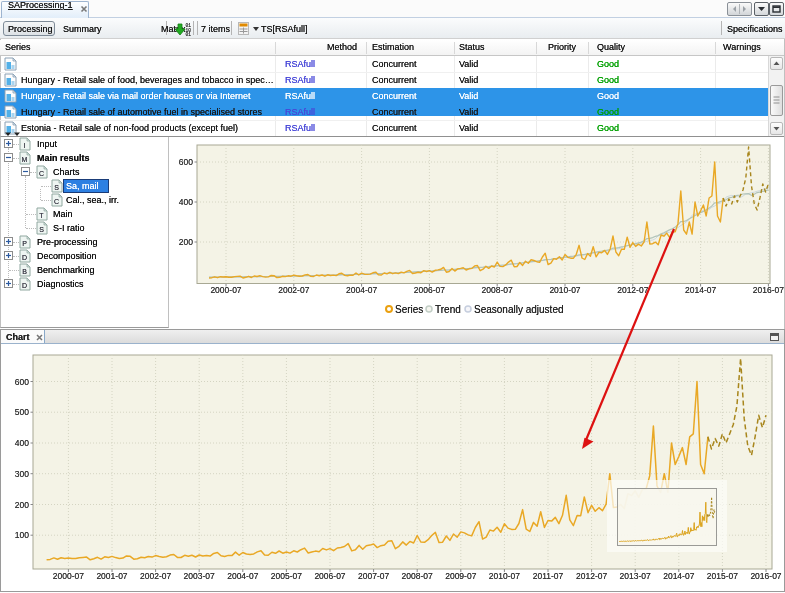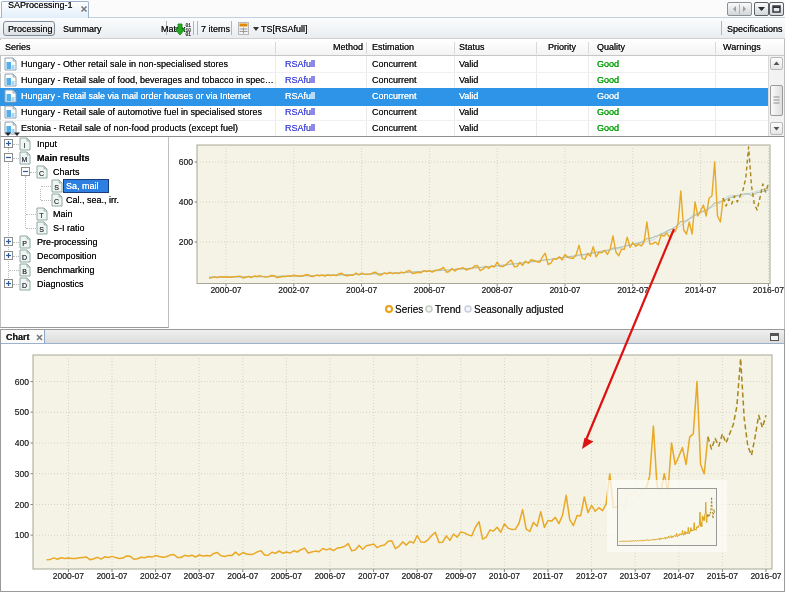--- a/index.html
+++ b/index.html
@@ -7,21 +7,21 @@
 .abs{position:absolute;}
 svg{display:block;}
 svg text{text-shadow:0 0 0.4px #3a3a3a;}
 .t{font-size:9px;color:#1a1a1a;white-space:nowrap;line-height:11px;text-shadow:0 0 0.45px currentColor;}
 .sep{position:absolute;width:1px;background:#b4b4b4;top:3px;bottom:3px;}
 </style></head><body>
 <div id="app">
 
 <div class="abs" style="left:0;top:0;width:785px;height:18px;background:#fbfbfb;border-bottom:1px solid #c2d0e2;box-sizing:border-box;"></div>
 <div class="abs" style="left:1px;top:1px;width:88px;height:17px;background:linear-gradient(#fdfeff,#e2eefa);border:1px solid #9db4d0;border-bottom:none;border-radius:2px 2px 0 0;box-sizing:border-box;"></div>
-<div class="abs t" style="left:8px;top:0;">SAProcessing-1</div>
+<div class="abs t" style="left:8px;top:0;text-decoration:underline;">SAProcessing-1</div>
 <div class="abs" style="left:80px;top:5px;width:8px;height:8px;">
  <svg width="8" height="8">
         <path d="M1.5 1.5 L6.5 6.5 M6.5 1.5 L1.5 6.5" stroke="#787878" stroke-width="1.6"></path>
       </svg>
     </div>
 
 <div class="abs" style="left:727px;top:2px;width:23px;height:12px;border:1px solid #8a9097;border-radius:2px;background:linear-gradient(#fafafa,#d2d5d8);">
  <svg width="23" height="12">
         <path d="M8 3 L5 6 L8 9 Z" fill="#9aa0a6"></path>
         <path d="M15 3 L18 6 L15 9 Z" fill="#9aa0a6"></path>
@@ -85,54 +85,53 @@
 <div class="abs" style="left:0;top:104px;width:768px;height:1px;background:#f0f0f0;"></div>
 <div class="abs" style="left:0;top:120px;width:768px;height:1px;background:#f0f0f0;"></div>
 <div class="abs" style="left:0;top:40px;width:785px;height:16px;background:linear-gradient(#ffffff,#f3f3f3);border-bottom:1px solid #c6c6c6;box-sizing:border-box;">
 <div class="abs" style="left:275px;top:2px;width:1px;height:12px;background:#d8d8d8;"></div>
 <div class="abs" style="left:366px;top:2px;width:1px;height:12px;background:#d8d8d8;"></div>
 <div class="abs" style="left:454px;top:2px;width:1px;height:12px;background:#d8d8d8;"></div>
 <div class="abs" style="left:536px;top:2px;width:1px;height:12px;background:#d8d8d8;"></div>
 <div class="abs" style="left:588px;top:2px;width:1px;height:12px;background:#d8d8d8;"></div>
 <div class="abs" style="left:715px;top:2px;width:1px;height:12px;background:#d8d8d8;"></div>
 <div class="abs t" style="left:5px;top:2px;">Series</div>
-<div class="abs t" style="left:286px;top:2px;padding-left:47px;">Method</div>
+<div class="abs t" style="left:280px;top:2px;padding-left:47px;">Method</div>
 <div class="abs t" style="left:372px;top:2px;">Estimation</div>
 <div class="abs t" style="left:459px;top:2px;">Status</div>
 <div class="abs t" style="left:548px;top:2px;">Priority</div>
 <div class="abs t" style="left:597px;top:2px;">Quality</div>
 <div class="abs t" style="left:723px;top:2px;">Warnings</div>
 </div>
 <div class="abs" style="left:0;top:56px;width:785px;height:16px;">
 <svg class="abs" style="left:4px;top:1px;" width="13" height="14">
       <path d="M1 1 L9 1 L12 4 L12 13 L1 13 Z" fill="#fdfdfd" stroke="#8aa0b4"></path>
       <path d="M9 1 L9 4 L12 4 Z" fill="#d8e4ec" stroke="#8aa0b4" stroke-width="0.8"></path>
       <rect x="2.5" y="5" width="4.5" height="7" fill="#52b0e8"></rect>
       <rect x="7.5" y="8" width="3" height="4" fill="#a8d4f0"></rect>
       </svg>
-<div class="abs t" style="left:21px;top:3px;color:#1a1a1a;">Hungary - Other retail sale in non-specialised stores</div>
 <div class="abs t" style="left:285px;top:3px;color:#4848d8;">RSAfull</div>
 <div class="abs t" style="left:372px;top:3px;color:#1a1a1a;">Concurrent</div>
 <div class="abs t" style="left:459px;top:3px;color:#1a1a1a;">Valid</div>
 <div class="abs t" style="left:597px;top:3px;color:#00a000;">Good</div>
 </div>
 <div class="abs" style="left:0;top:72px;width:785px;height:16px;">
 <svg class="abs" style="left:4px;top:1px;" width="13" height="14">
       <path d="M1 1 L9 1 L12 4 L12 13 L1 13 Z" fill="#fdfdfd" stroke="#8aa0b4"></path>
       <path d="M9 1 L9 4 L12 4 Z" fill="#d8e4ec" stroke="#8aa0b4" stroke-width="0.8"></path>
       <rect x="2.5" y="5" width="4.5" height="7" fill="#52b0e8"></rect>
       <rect x="7.5" y="8" width="3" height="4" fill="#a8d4f0"></rect>
       </svg>
 <div class="abs t" style="left:21px;top:3px;color:#1a1a1a;width:254px;overflow:hidden;text-overflow:ellipsis;">Hungary - Retail sale of food, beverages and tobacco in specialised stores</div>
 <div class="abs t" style="left:285px;top:3px;color:#4848d8;">RSAfull</div>
 <div class="abs t" style="left:372px;top:3px;color:#1a1a1a;">Concurrent</div>
 <div class="abs t" style="left:459px;top:3px;color:#1a1a1a;">Valid</div>
 <div class="abs t" style="left:597px;top:3px;color:#00a000;">Good</div>
 </div>
-<div class="abs" style="left:0;top:88px;width:785px;height:18px;background:#2d94e8;">
+<div class="abs" style="left:0;top:88px;width:785px;height:28px;background:#2d94e8;">
 <svg class="abs" style="left:4px;top:1px;" width="13" height="14">
       <path d="M1 1 L9 1 L12 4 L12 13 L1 13 Z" fill="#fdfdfd" stroke="#8aa0b4"></path>
       <path d="M9 1 L9 4 L12 4 Z" fill="#d8e4ec" stroke="#8aa0b4" stroke-width="0.8"></path>
       <rect x="2.5" y="5" width="4.5" height="7" fill="#52b0e8"></rect>
       <rect x="7.5" y="8" width="3" height="4" fill="#a8d4f0"></rect>
       </svg>
 <div class="abs t" style="left:21px;top:3px;color:#fff;">Hungary - Retail sale via mail order houses or via Internet</div>
 <div class="abs t" style="left:285px;top:3px;color:#fff;">RSAfull</div>
 <div class="abs t" style="left:372px;top:3px;color:#fff;">Concurrent</div>
 <div class="abs t" style="left:459px;top:3px;color:#fff;">Valid</div>

